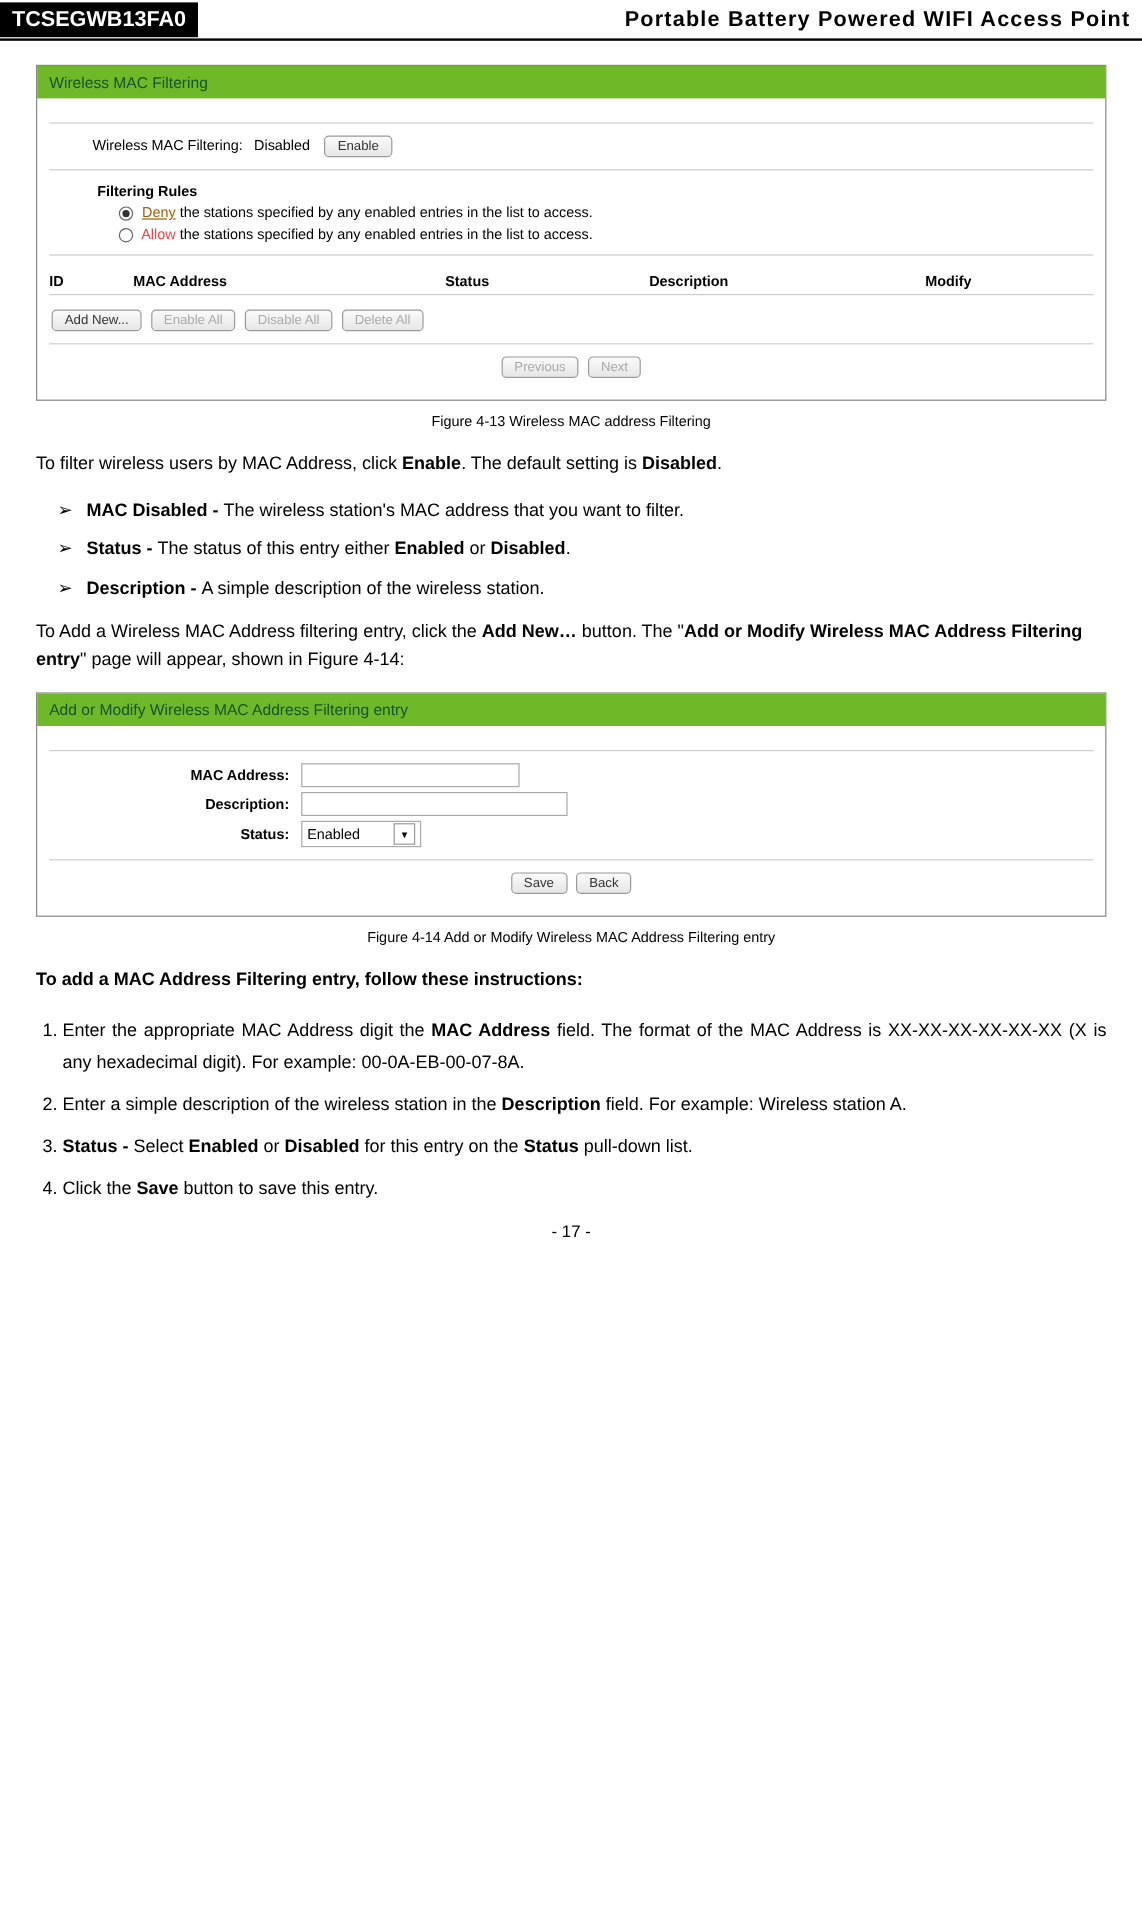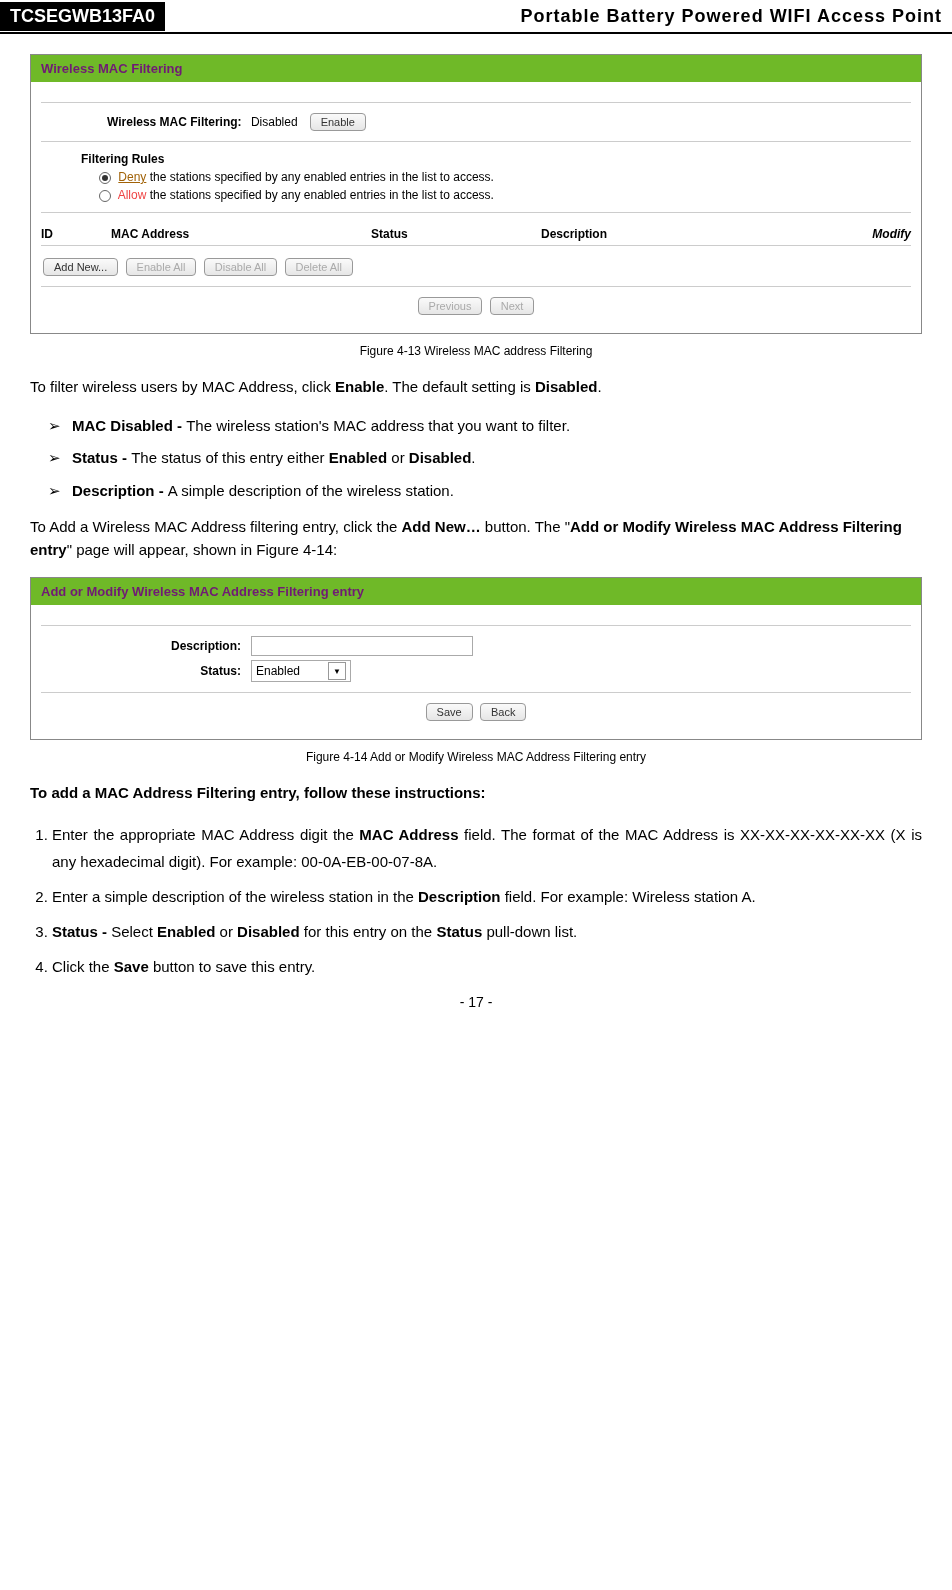--- a/index.html
+++ b/index.html
@@ -41,31 +41,31 @@
     padding: 20px 30px;
   }
   .screenshot-frame {
     border: 1px solid #888;
     margin-bottom: 10px;
     font-size: 12px;
     background: #fff;
   }
   .green-bar {
     background: #6fb928;
-    color: #701a75;
-    font-weight: bold;
+    color: #14532d;
+    font-weight: normal;
     padding: 6px 10px;
     font-size: 13px;
   }
   .sc-body {
     padding: 10px 10px 8px 10px;
   }
   .inline-label {
-    font-weight: bold;
-    margin-left: 66px;
+    font-weight: normal;
+    margin-left: 36px;
     margin-right: 6px;
   }
   .mac-btn {
     display: inline-block;
     border: 1px solid #999;
     border-radius: 4px;
     padding: 2px 10px;
     font-size: 11px;
     background: linear-gradient(#fafafa, #e6e6e6);
     color: #333;
@@ -110,21 +110,21 @@
     display: flex;
     font-weight: bold;
     border-bottom: 1px solid #ccc;
     padding: 4px 0;
     margin-top: 8px;
   }
   .th-id { width: 50px; }
   .th-mac { width: 260px; margin-left: 20px;}
   .th-status { width: 170px; }
   .th-desc { width: 230px; }
-  .th-mod { flex: 1; text-align: right; font-style: italic;}
+  .th-mod { flex: 1; text-align: left;}
   .btn-row {
     margin-top: 12px;
   }
   .nav-row {
     text-align: center;
     margin-top: 10px;
     padding-bottom: 10px;
   }
   .fig-caption {
     text-align: center;
@@ -276,20 +276,24 @@
 
   <div class="para">
     <span>To Add a Wireless MAC Address filtering entry, click the </span><b>Add New…</b><span> button. The "</span><b>Add or Modify Wireless MAC Address Filtering entry</b><span>" page will appear, shown in Figure 4-14:</span>
   </div>
 
   <div class="screenshot-frame">
     <div class="green-bar">Add or Modify Wireless MAC Address Filtering entry</div>
     <div class="sc-body">
       <div class="hr-line"></div>
       <div class="form-row">
+        <div class="form-label">MAC Address:</div>
+        <div class="form-input"></div>
+      </div>
+      <div class="form-row">
         <div class="form-label">Description:</div>
         <div class="form-input wide"></div>
       </div>
       <div class="form-row">
         <div class="form-label">Status:</div>
         <div class="dropdown">
           <span>Enabled</span>
           <span class="dd-arrow">▼</span>
         </div>
       </div>

